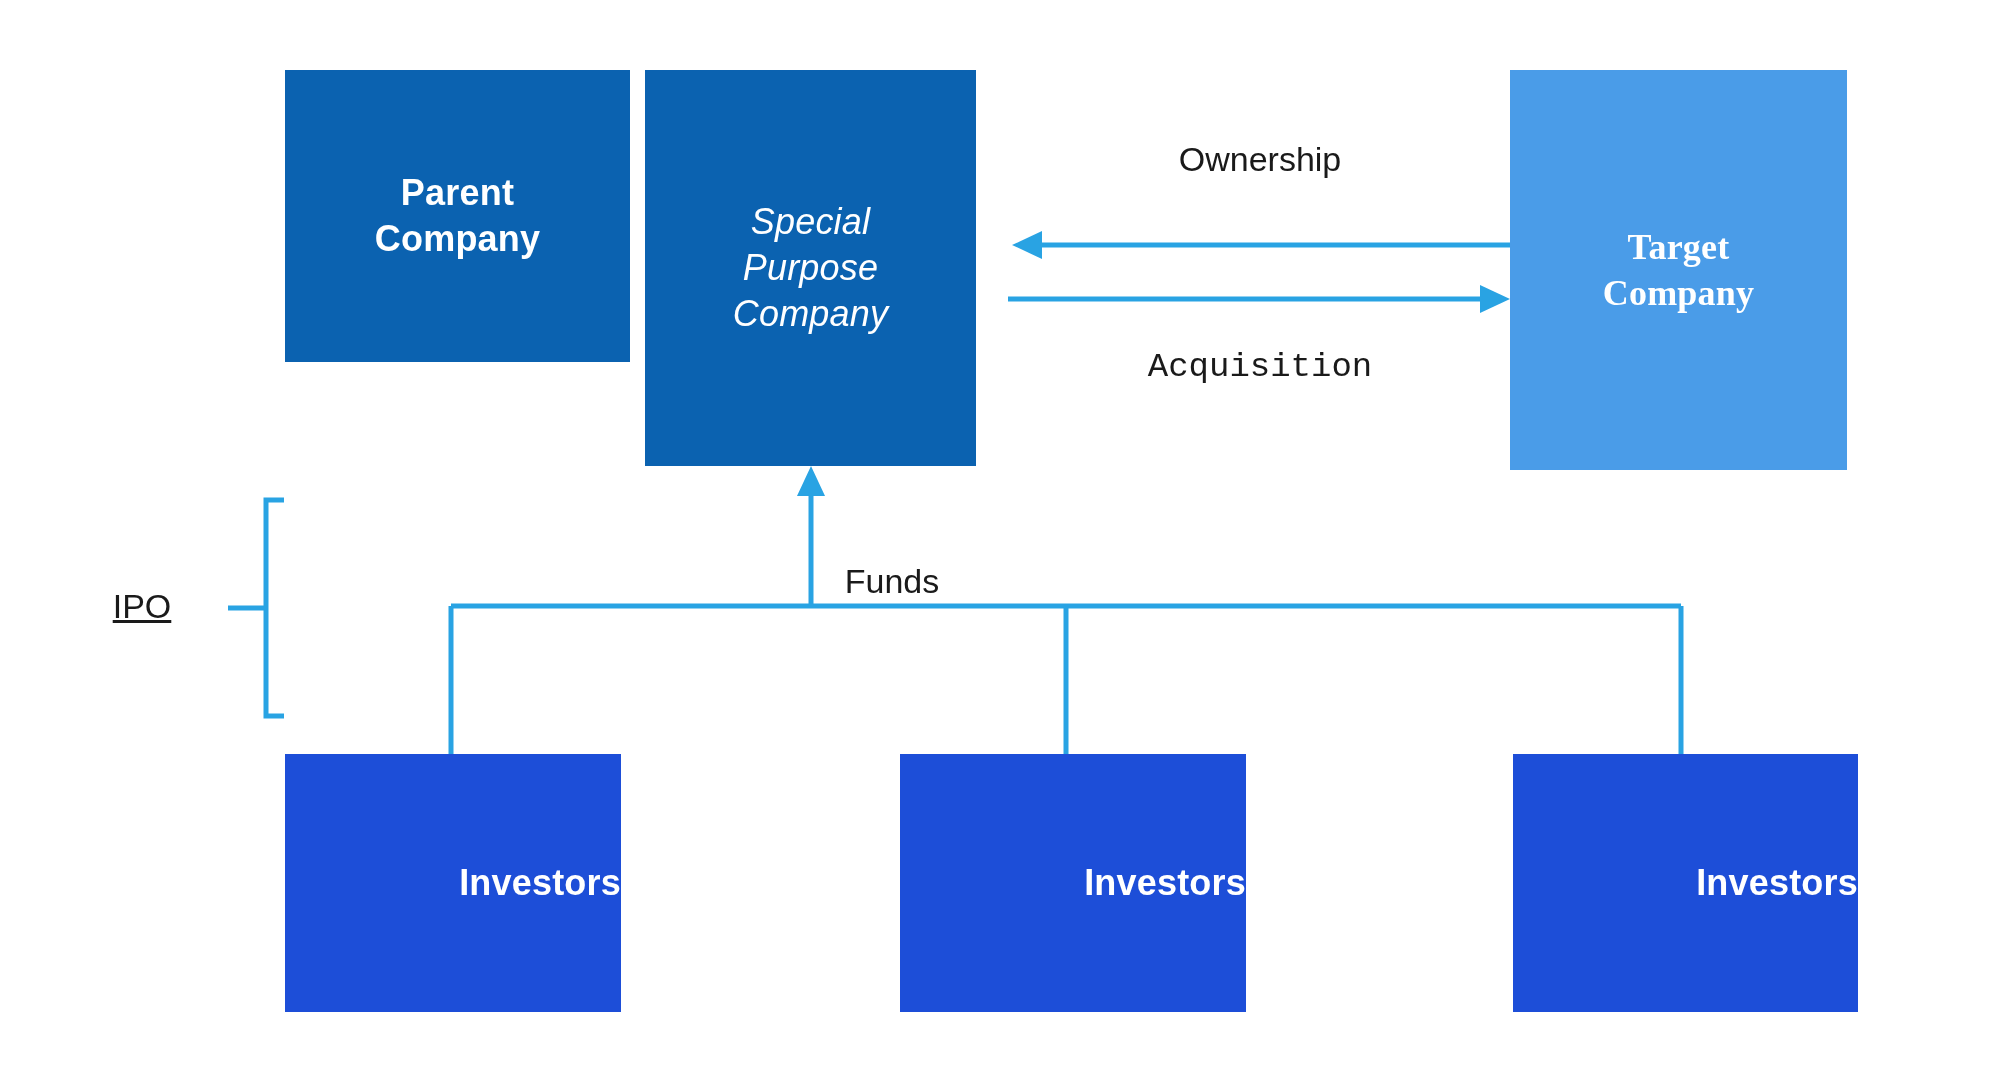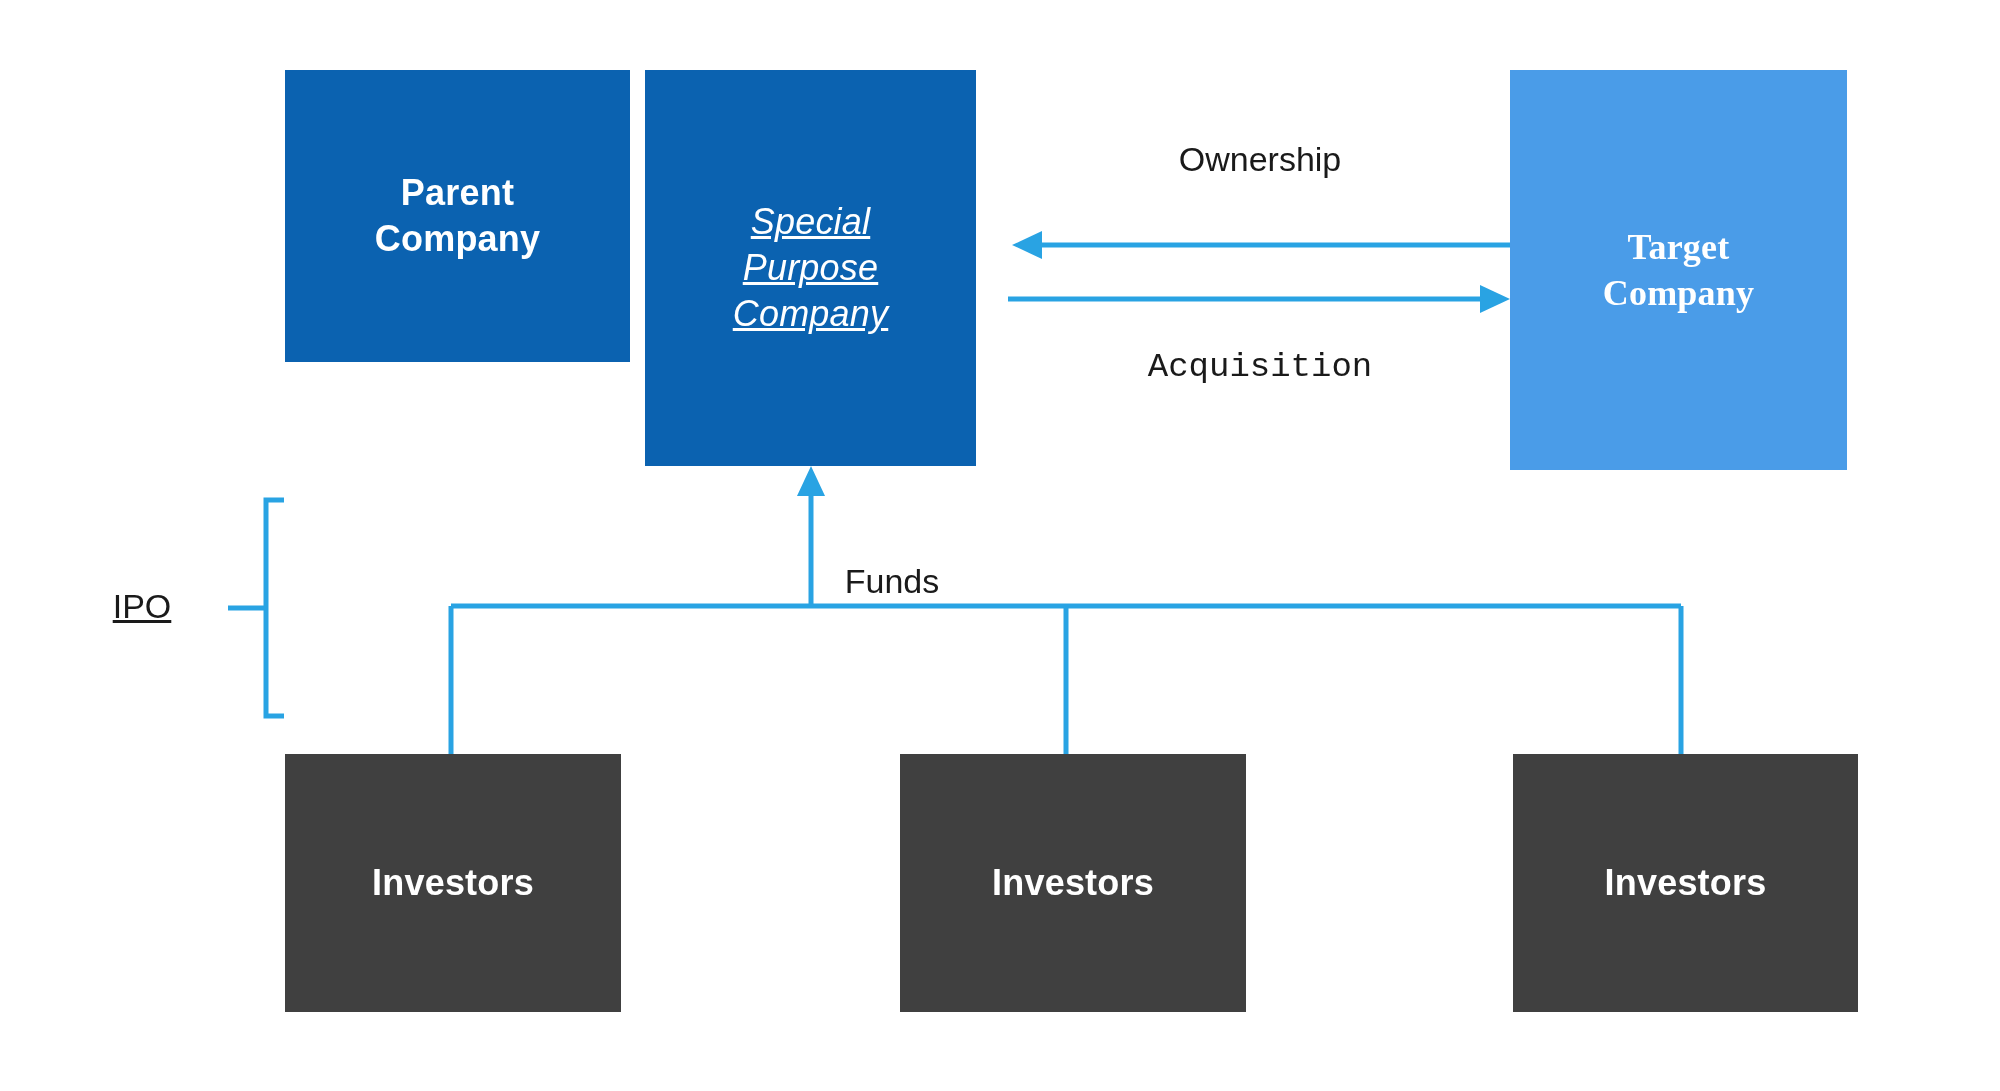--- a/index.html
+++ b/index.html
@@ -18,24 +18,24 @@
     text-align:center;
     color:#ffffff;
     box-sizing:border-box;
   }
   .node .label{
     line-height:1.28;
     white-space:pre-line;
   }
   .node-dark{background:#0B62B0;}
   .node-light{background:#4A9CE8;}
-  .node-orange{background:#404040;}
+  .node-orange{background:#1d4ed8;justify-content:flex-end;}
 
   .t-bold{font-weight:bold;font-size:36px;letter-spacing:.2px;}
-  .t-italic{font-style:italic;font-weight:400;font-size:36px;letter-spacing:.2px;text-decoration:underline;}
+  .t-italic{font-style:italic;font-weight:400;font-size:36px;letter-spacing:.2px;}
 
   .edge-label{
     position:absolute;
     color:#1a1a1a;
     font-size:34px;
     font-weight:400;
     white-space:nowrap;
   }
   .edge-label.center{transform:translateX(-50%);text-align:center;}
 </style>

